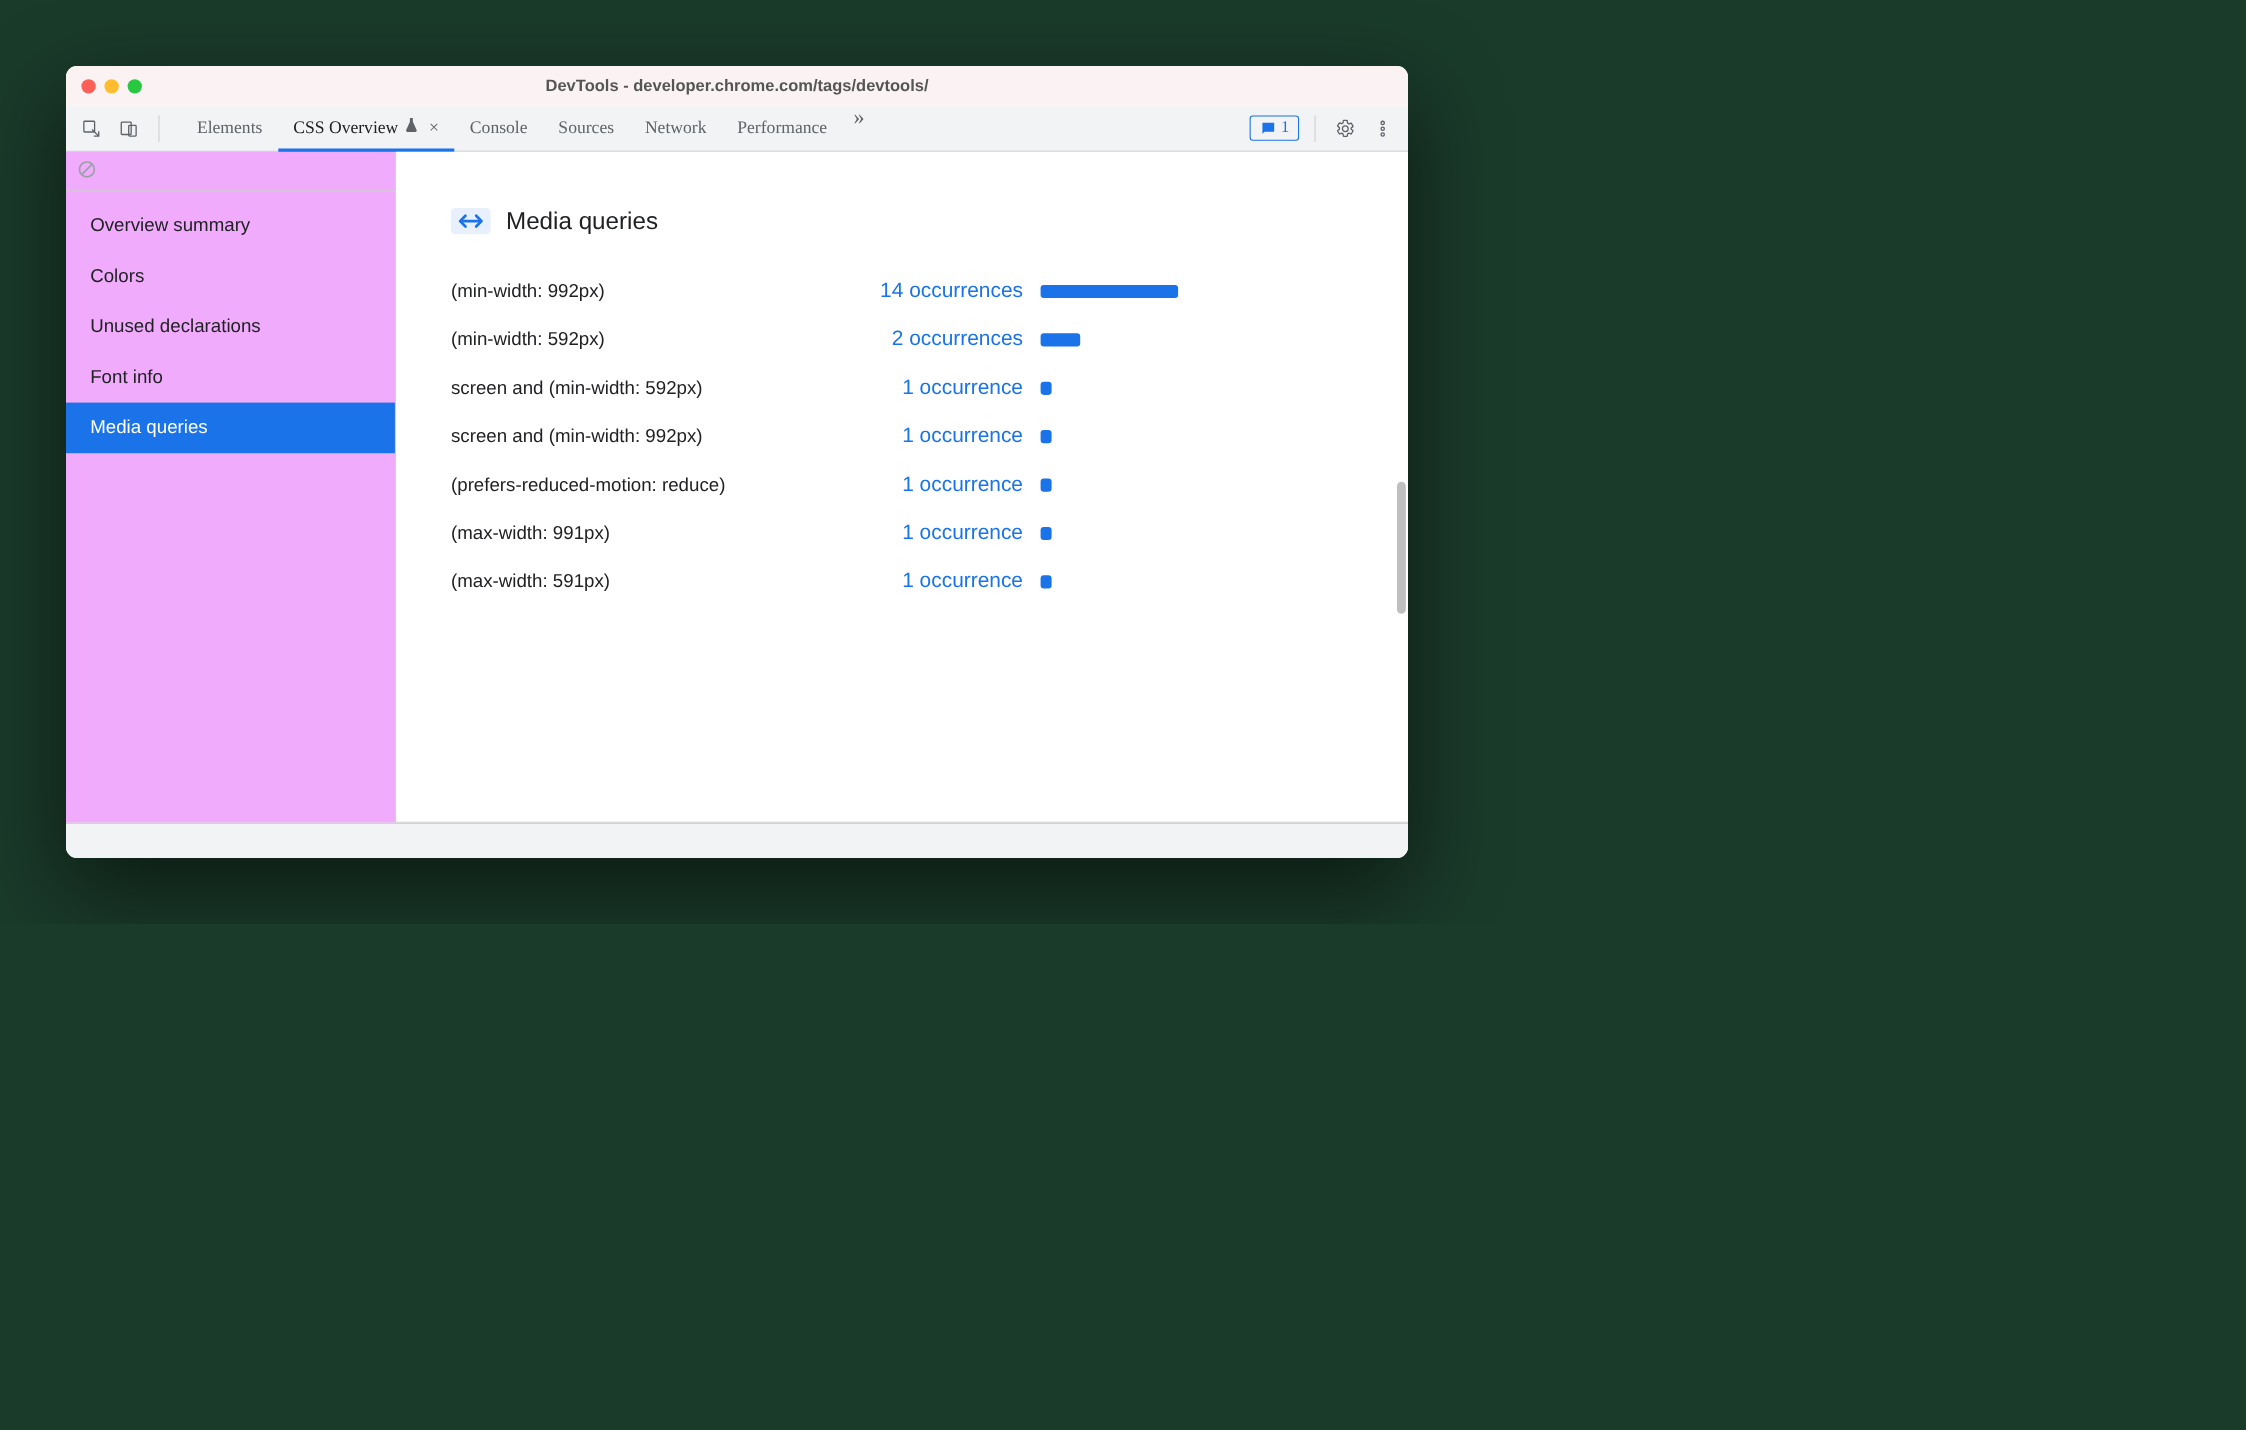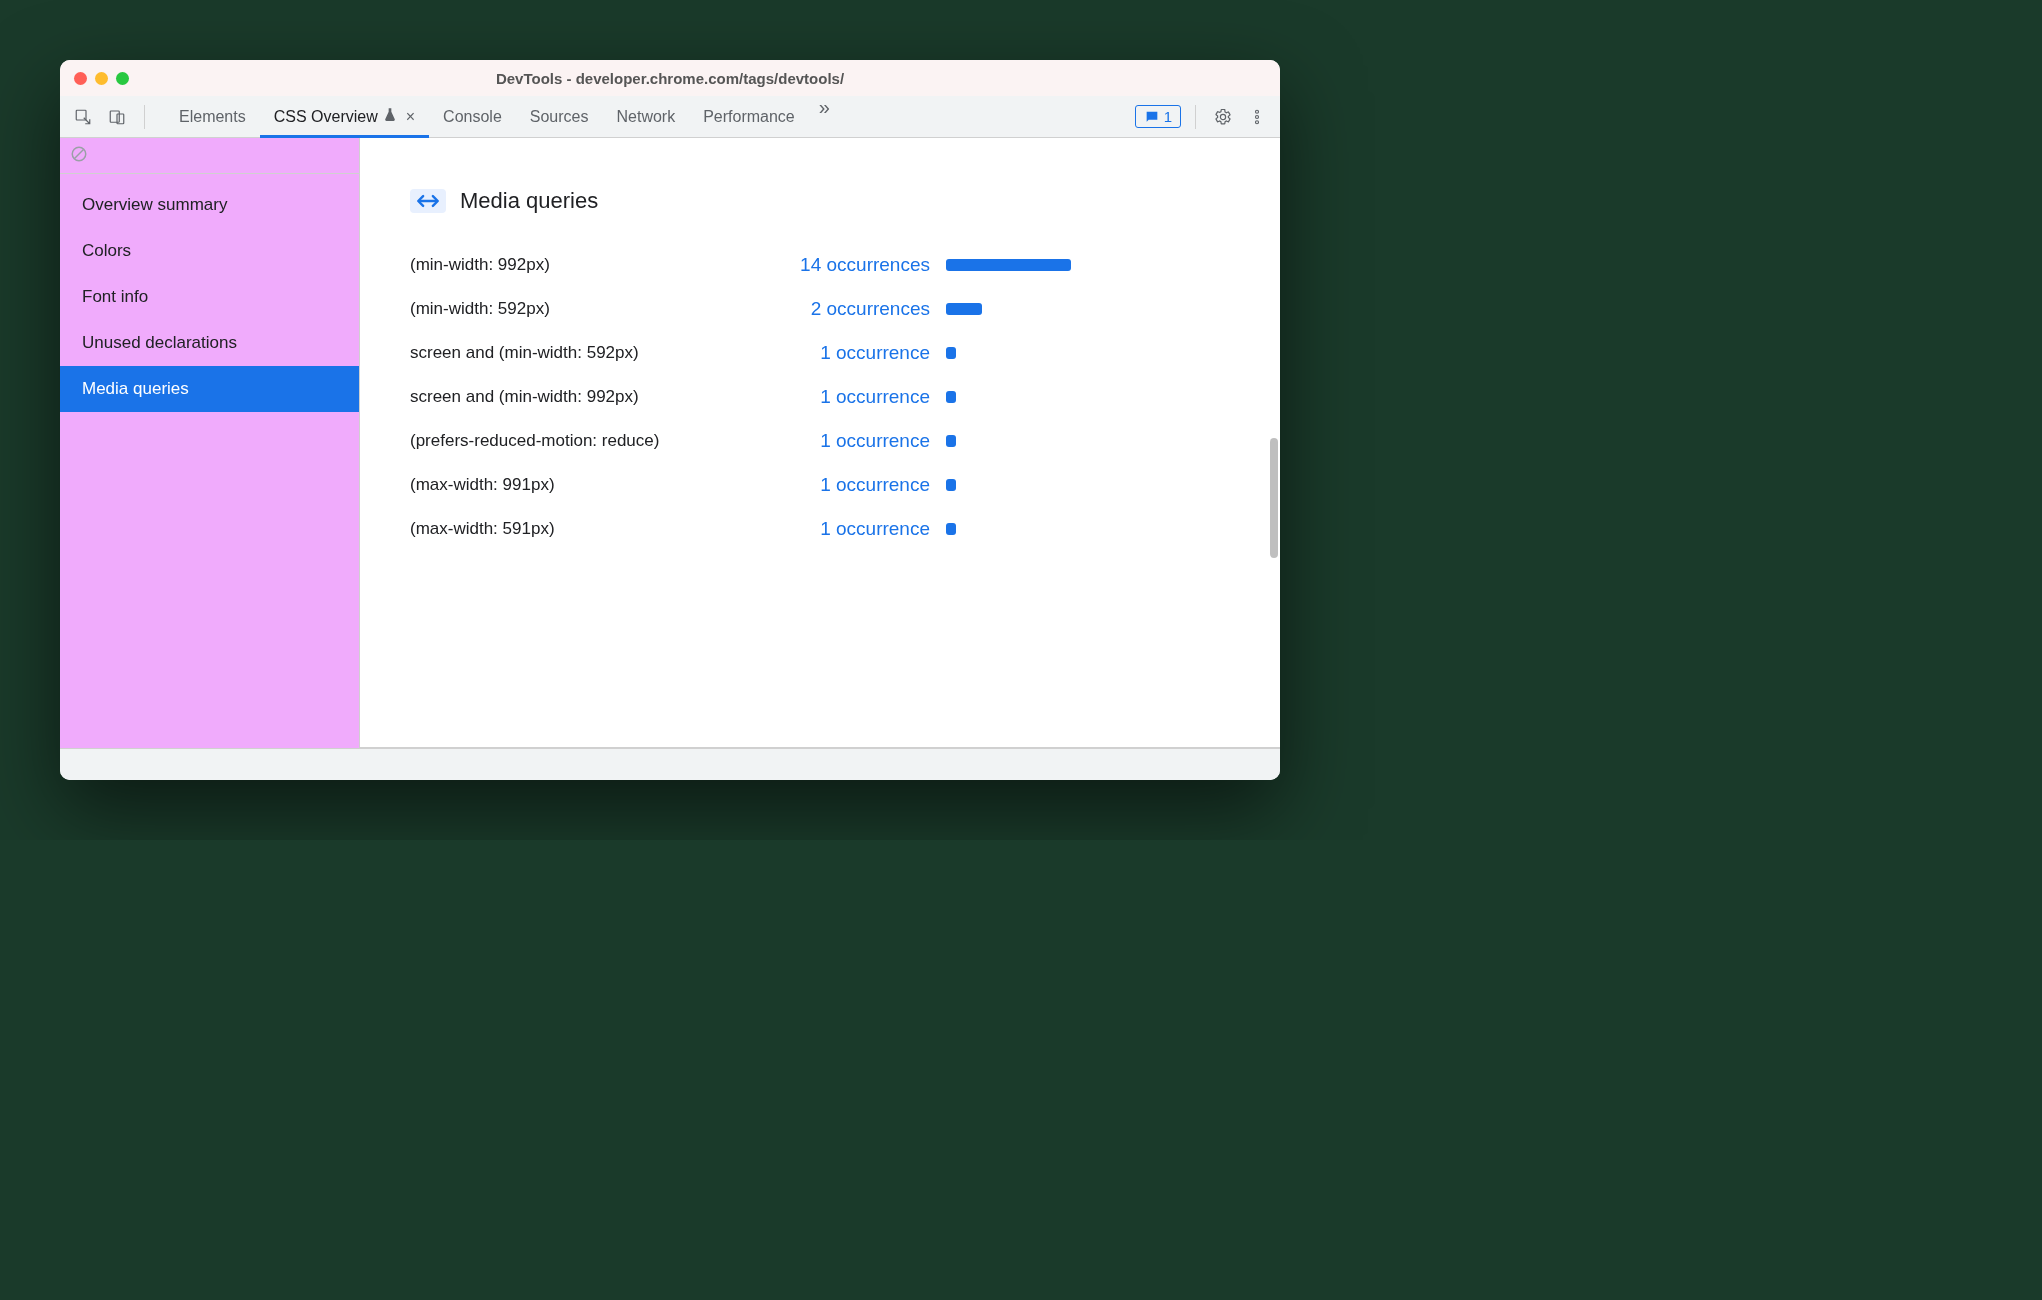--- a/index.html
+++ b/index.html
@@ -40,20 +40,21 @@
     color: #555; pointer-events: none;
   }
   .toolbar {
     height: 42px;
     background: #f1f3f4;
     border-bottom: 1px solid #d0d0d0;
     display: flex;
     align-items: center;
     padding: 0 10px;
     gap: 8px;
+    font-family: Liberation Serif, serif;
   }
   .tool-icon {
     width: 26px; height: 26px; display:flex; align-items:center; justify-content:center;
     color: #5f6368; cursor: pointer;
   }
   .tool-icon svg { width: 18px; height: 18px; fill: none; stroke: currentColor; stroke-width: 1.6; }
   .vsep { width: 1px; height: 24px; background: #d0d0d0; margin: 0 6px; }
   .tabs { display:flex; align-items:stretch; height:100%; margin-left:6px; }
   .tab {
     display:flex; align-items:center; gap:4px;
@@ -214,22 +215,22 @@
         <span>
           <svg viewBox="0 0 24 24" fill="none" stroke-width="2">
               <circle cx="12" cy="12" r="9"></circle>
               <line x1="6" y1="18" x2="18" y2="6"></line>
             </svg>
         </span>
       </div>
       <div class="side-list" id="side-list">
           <div class="side-item">Overview summary</div>
           <div class="side-item">Colors</div>
+          <div class="side-item">Unused declarations</div>
           <div class="side-item">Font info</div>
-          <div class="side-item">Unused declarations</div>
           <div class="side-item selected">Media queries</div>
         </div>
     </div>
 
     <div class="main">
       <div class="main-inner">
         <div class="section-header">
           <span class="section-icon">
             <svg viewBox="0 0 32 20" stroke="#1a73e8" stroke-width="3" fill="none" stroke-linecap="round" stroke-linejoin="round">
               <path d="M10 4 L4 10 L10 16"></path>

